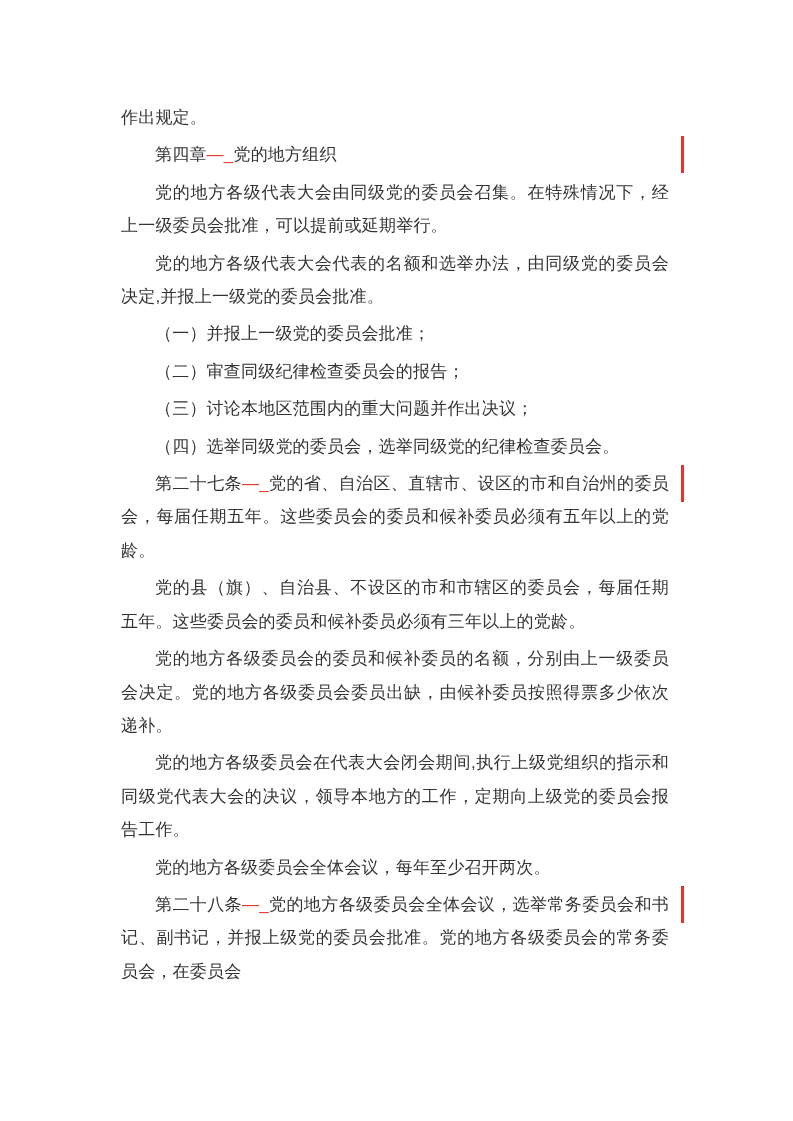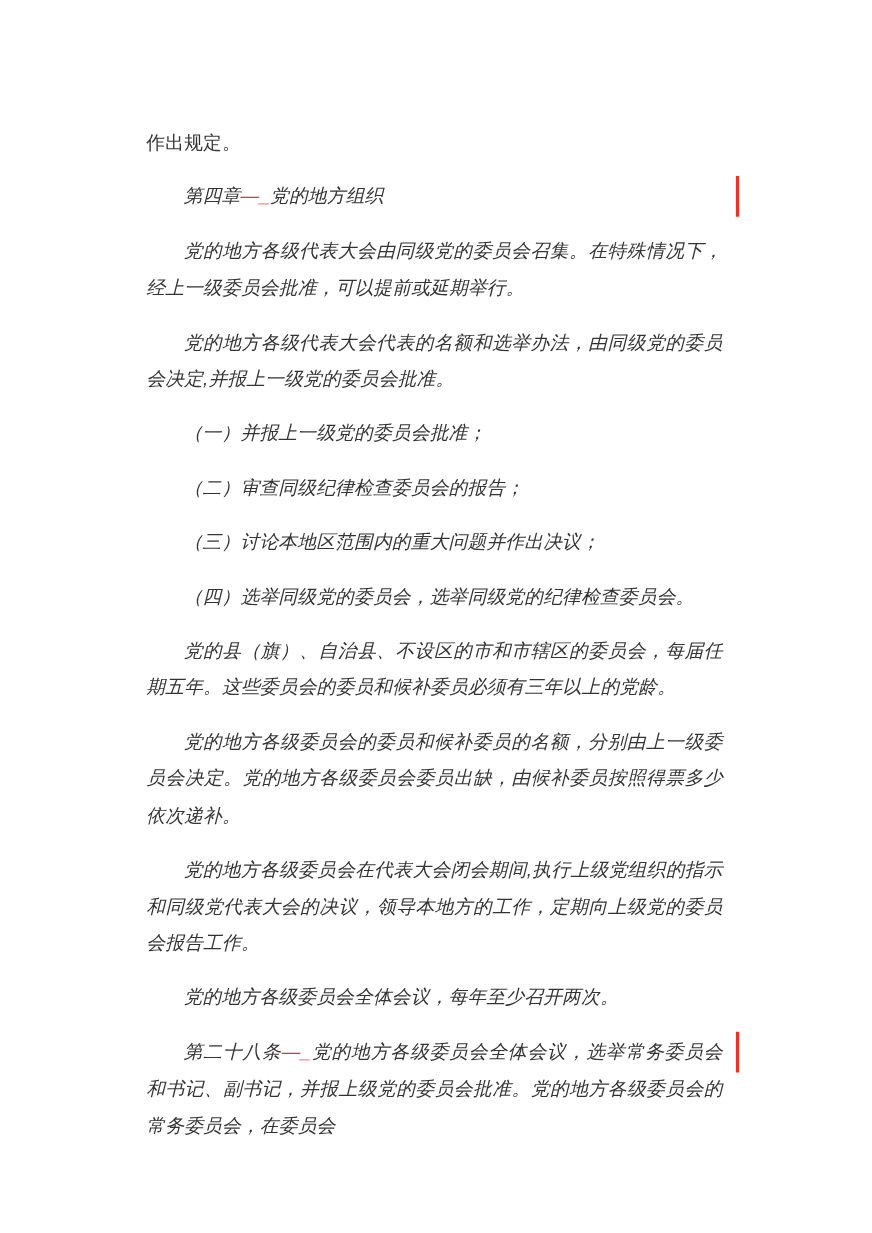--- a/index.html
+++ b/index.html
@@ -23,27 +23,26 @@
     top: 97px;
     width: 556px;
     font-size: 17px;
     line-height: 33.4px;
     color: #333333;
     text-align: justify;
     text-justify: inter-character;
     letter-spacing: 0.2px;
   }
   .doc p {
-    margin: 16px;
+    margin: 4px;
     padding: 0;
     position: relative;
   }
   .doc p.indent {
     text-indent: 2em;
-    font-style: italic;
   }
   .seg-normal {
     color: #333333;
   }
   .seg-revision-deleted {
     color: #e8332a;
   }
   .seg-revision-inserted {
     color: #e8332a;
   }
@@ -62,19 +61,20 @@
 <div class="page">
   <div class="doc" id="doc-body">
       <p><span class="seg-normal">作出规定。</span></p>
       <p class="indent"><span class="seg-normal">第四章</span><span class="seg-revision-deleted">—</span><span class="seg-revision-inserted">_</span><span class="seg-normal">党的地方组织</span><span class="changebar"></span></p>
       <p class="indent"><span class="seg-normal">党的地方各级代表大会由同级党的委员会召集。在特殊情况下，经上一级委员会批准，可以提前或延期举行。</span></p>
       <p class="indent"><span class="seg-normal">党的地方各级代表大会代表的名额和选举办法，由同级党的委员会决定,并报上一级党的委员会批准。</span></p>
       <p class="indent"><span class="seg-normal">（一）并报上一级党的委员会批准；</span></p>
       <p class="indent"><span class="seg-normal">（二）审查同级纪律检查委员会的报告；</span></p>
       <p class="indent"><span class="seg-normal">（三）讨论本地区范围内的重大问题并作出决议；</span></p>
       <p class="indent"><span class="seg-normal">（四）选举同级党的委员会，选举同级党的纪律检查委员会。</span></p>
+      <p class="indent"><span class="seg-normal">第二十七条</span><span class="seg-revision-deleted">—</span><span class="seg-revision-inserted">_</span><span class="seg-normal">党的省、自治区、直辖市、设区的市和自治州的委员会，每届任期五年。这些委员会的委员和候补委员必须有五年以上的党龄。</span><span class="changebar"></span></p>
       <p class="indent"><span class="seg-normal">党的县（旗）、自治县、不设区的市和市辖区的委员会，每届任期五年。这些委员会的委员和候补委员必须有三年以上的党龄。</span></p>
       <p class="indent"><span class="seg-normal">党的地方各级委员会的委员和候补委员的名额，分别由上一级委员会决定。党的地方各级委员会委员出缺，由候补委员按照得票多少依次递补。</span></p>
       <p class="indent"><span class="seg-normal">党的地方各级委员会在代表大会闭会期间,执行上级党组织的指示和同级党代表大会的决议，领导本地方的工作，定期向上级党的委员会报告工作。</span></p>
       <p class="indent"><span class="seg-normal">党的地方各级委员会全体会议，每年至少召开两次。</span></p>
       <p class="indent"><span class="seg-normal">第二十八条</span><span class="seg-revision-deleted">—</span><span class="seg-revision-inserted">_</span><span class="seg-normal">党的地方各级委员会全体会议，选举常务委员会和书记、副书记，并报上级党的委员会批准。党的地方各级委员会的常务委员会，在委员会</span><span class="changebar"></span></p>
     </div>
 </div>
 
 </body></html>

